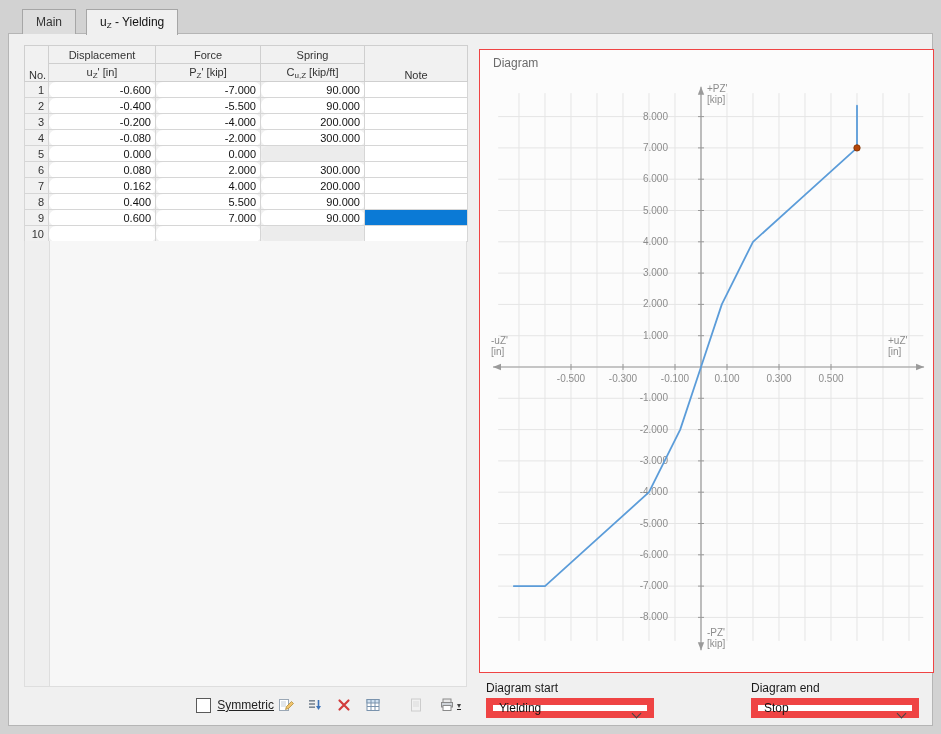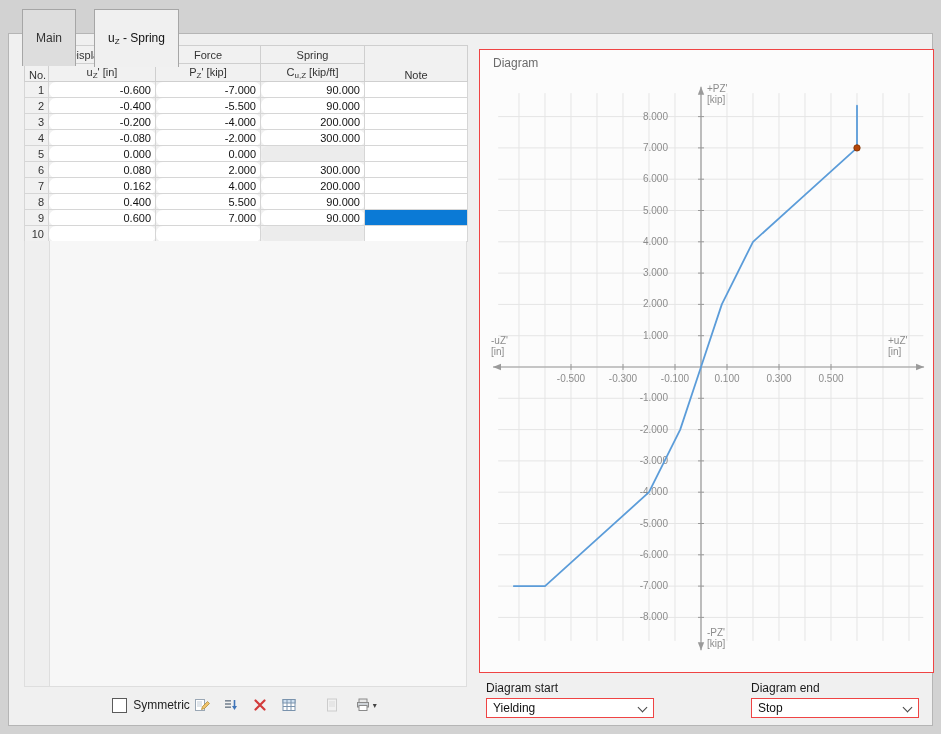--- a/index.html
+++ b/index.html
@@ -1,21 +1,21 @@
 <!DOCTYPE html>
 <html><head>
 <meta charset="utf-8">
 <style>
   html,body{margin:0;padding:0;background:#c9c9c9;}
   .window{position:relative;width:941px;height:734px;background:#d2d2d2;
     font-family:"Liberation Sans",sans-serif;font-size:12px;color:#222;overflow:hidden;}
   
   .tabbar{position:absolute;left:22px;top:9px;display:flex;z-index:3;}
-  .tab{height:24px;line-height:24px;padding:16px 13px;background:#dddddd;border:1px solid #a6a6a6;
-    border-bottom:none;margin-right:18px;color:#333;cursor:default;}
+  .tab{height:24px;line-height:24px;padding:0 13px;background:#dddddd;border:1px solid #a6a6a6;
+    border-bottom:none;margin-right:10px;color:#333;cursor:default;}
   .tab.active{background:#f0f0f0;height:25px;margin-bottom:-1px;color:#111;}
   sub{font-size:8px;vertical-align:-2px;}
   
   .content{position:absolute;left:8px;top:33px;width:925px;height:693px;background:#f0f0f0;
     border:1px solid #b5b5b5;box-sizing:border-box;}
   
   table.grid{position:absolute;left:15px;top:11px;width:443px;border-collapse:collapse;
     table-layout:fixed;font-size:11px;}
   table.grid th,table.grid td{border:1px solid #d6d6d6;padding:0 4px;height:15px;overflow:hidden;
     white-space:nowrap;}
@@ -25,53 +25,53 @@
   td.num{text-align:right;background:#fff;color:#111;border-radius:7px;}
   td.num.gray{background:#ececec;}
   td.note{background:#fff;}
   td.note.sel{background:#0b7ad6;}
   .table-filler{position:absolute;left:15px;top:207px;width:441px;height:445px;background:#f7f7f7;
     border:1px solid #dedede;border-top:none;}
   .table-filler .strip{position:absolute;left:0;top:0;width:24px;height:100%;background:#efefef;
     border-right:1px solid #dedede;}
   
   .footer{position:absolute;left:15px;top:658px;width:443px;height:26px;display:flex;
-    align-items:center;justify-content:center;}
+    align-items:center;justify-content:flex-end;text-decoration:underline;}
   .chk{display:flex;align-items:center;margin-left:4px;}
   .cbox{width:13px;height:13px;border:1px solid #5a5a5a;background:#fff;margin-right:6px;display:inline-block;}
   .toolbar{display:flex;align-items:center;gap:5px;}
   .tbtn{width:24px;height:22px;display:flex;align-items:center;justify-content:center;
     background:transparent;border:1px solid transparent;padding:0;}
   .tbtn.gap{margin-left:14px;}
   .tbtn.wide{width:34px;}
   .tbtn .dd{font-size:8px;color:#444;margin-left:2px;}
   .tbtn.disabled{opacity:.55;}
   
   .groupbox{position:absolute;left:470px;top:15px;width:455px;height:624px;border:1px solid #ef4444;
     background:#fcfcfc;box-sizing:border-box;}
   .group-label{position:absolute;left:13px;top:6px;color:#6b6b6b;}
   #chart{position:absolute;left:8px;top:27px;}
   svg text{font-family:"Liberation Sans",sans-serif;}
   .field{position:absolute;top:647px;width:168px;}
   .field.start{left:477px;} .field.end{left:742px;}
   .field .flabel{display:block;color:#1a1a1a;margin-bottom:3px;}
-  .combo{width:168px;height:20px;border:1px solid #ef4444;background:#fff;display:flex;
+  .combo{width:168px;height:20px;border:7px solid #ef4444;background:#fff;display:flex;
     align-items:center;padding-left:6px;box-sizing:border-box;position:relative;color:#111;}
   .combo .chev{position:absolute;right:7px;top:5px;width:6px;height:6px;border-right:1.4px solid #454545;
     border-bottom:1.4px solid #454545;transform:rotate(45deg);}
 </style>
 </head>
 <body>
 
 <div class="window">
 
   <div class="tabbar">
     <div class="tab"><span>Main</span></div>
     <div class="tab active">
-      <span><span>u</span><sub>Z</sub><span> - Spring</span></span>
+      <span><span>u</span><sub>Z</sub><span> - Yielding</span></span>
     </div>
   </div>
 
   <div class="content">
 
     <table class="grid">
       <colgroup>
           <col style="width:24px">
           <col style="width:107px">
           <col style="width:105px">

